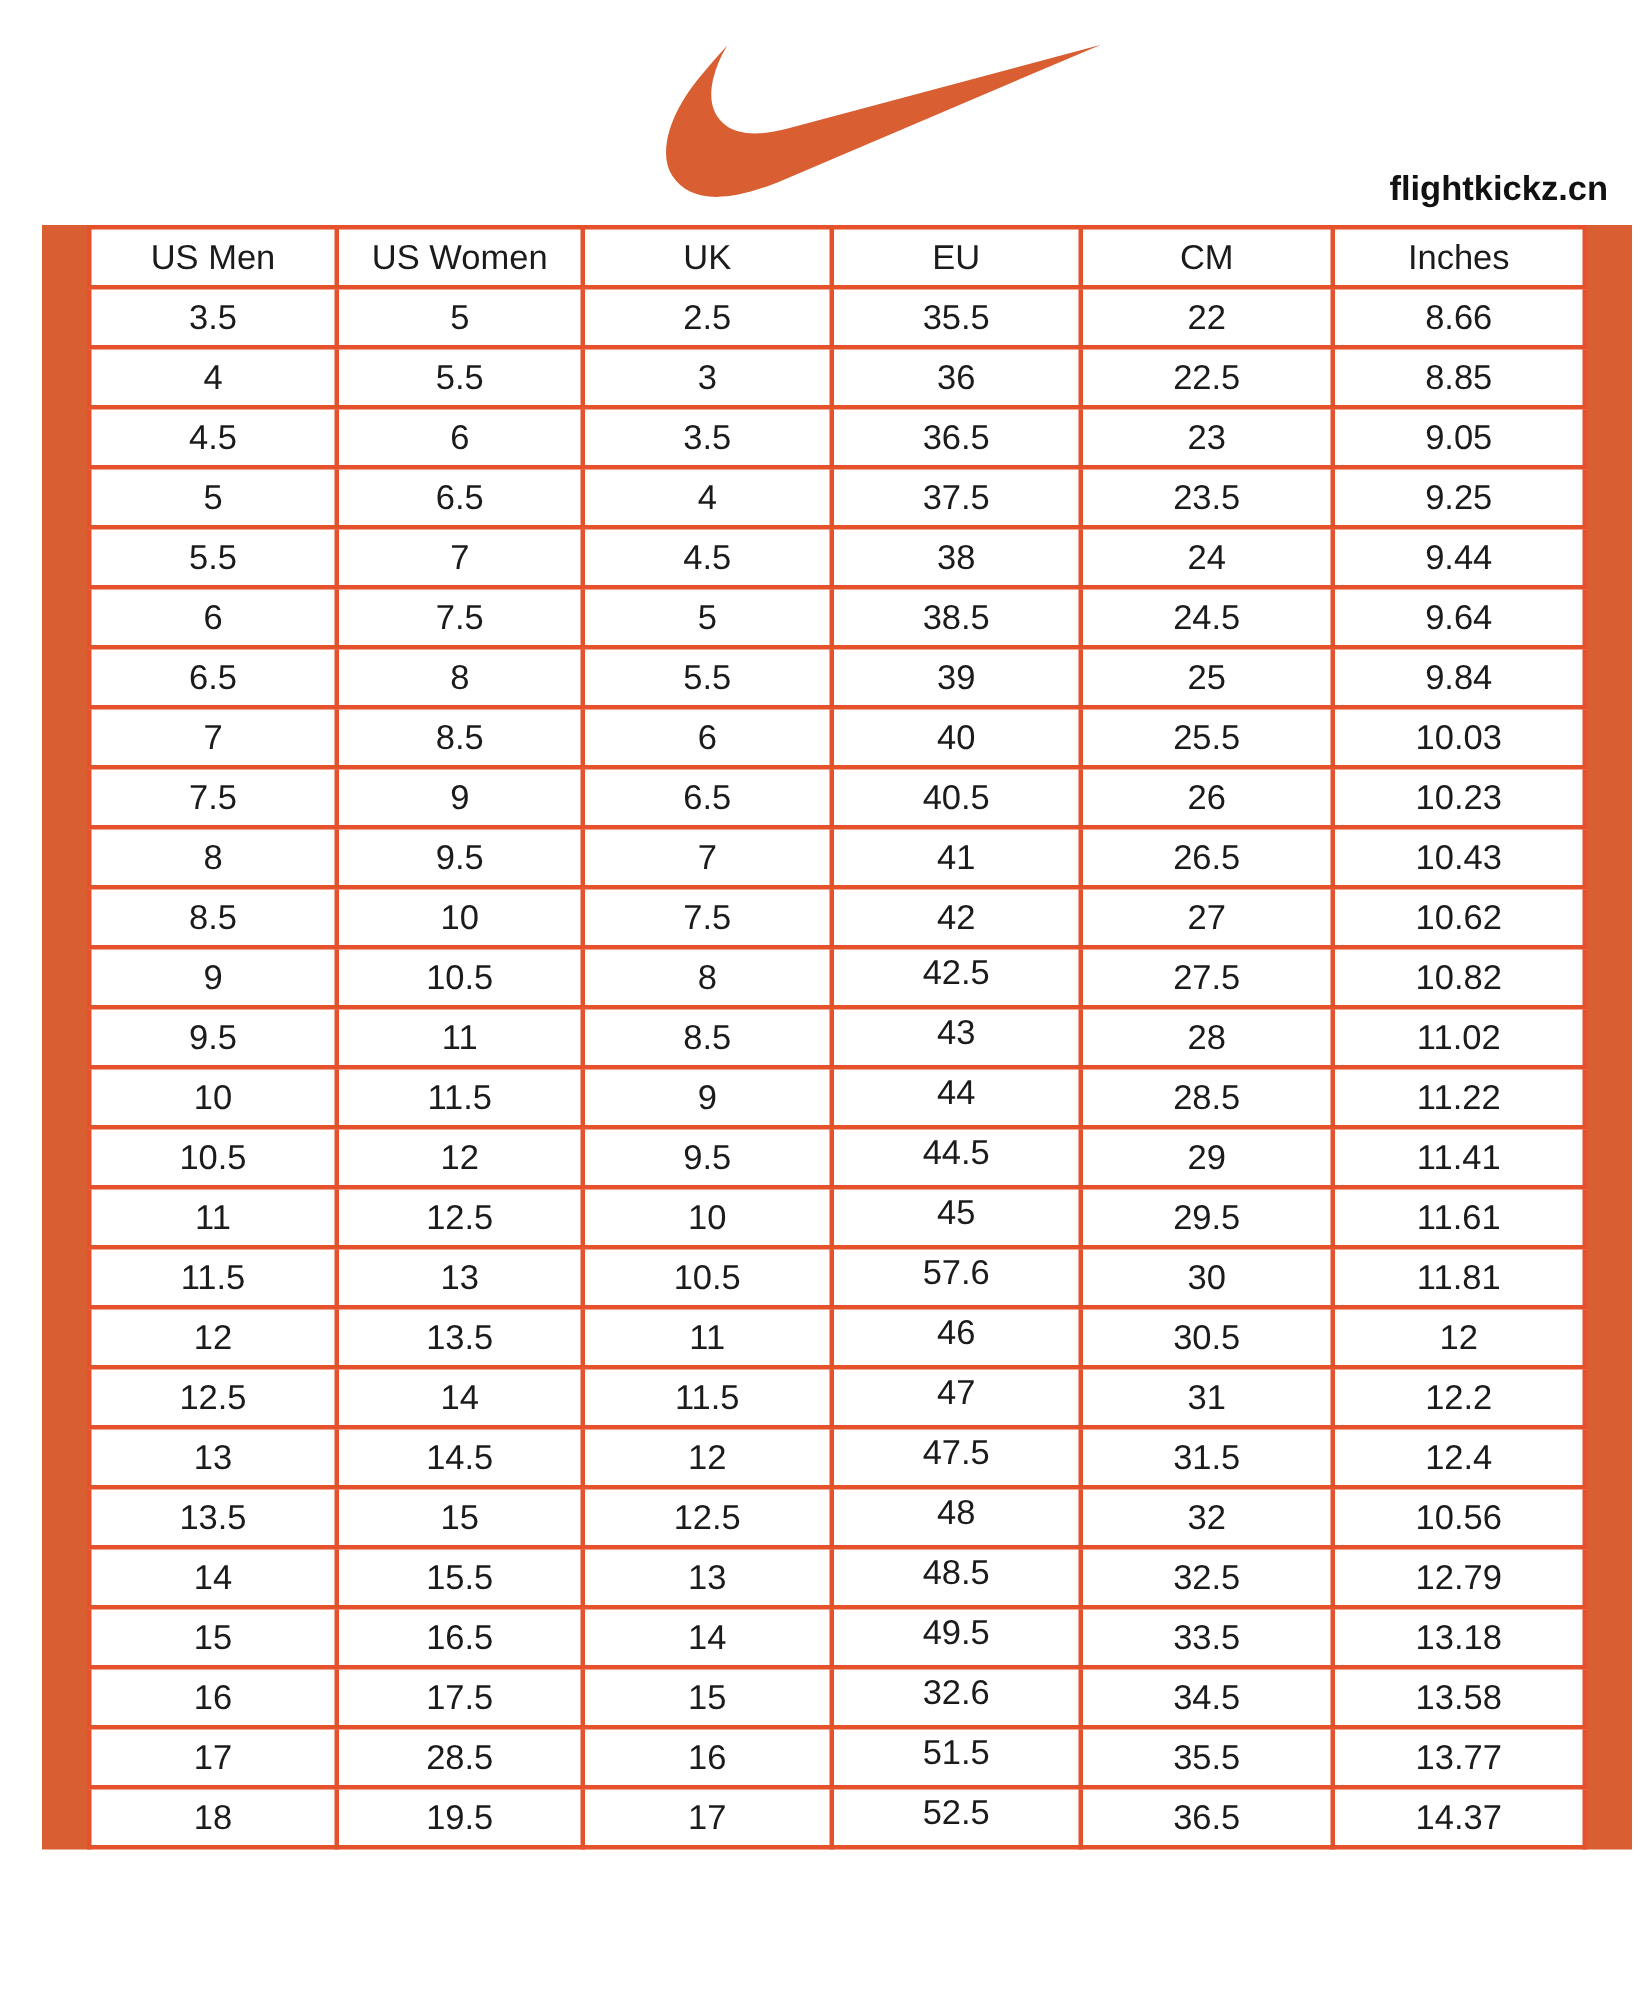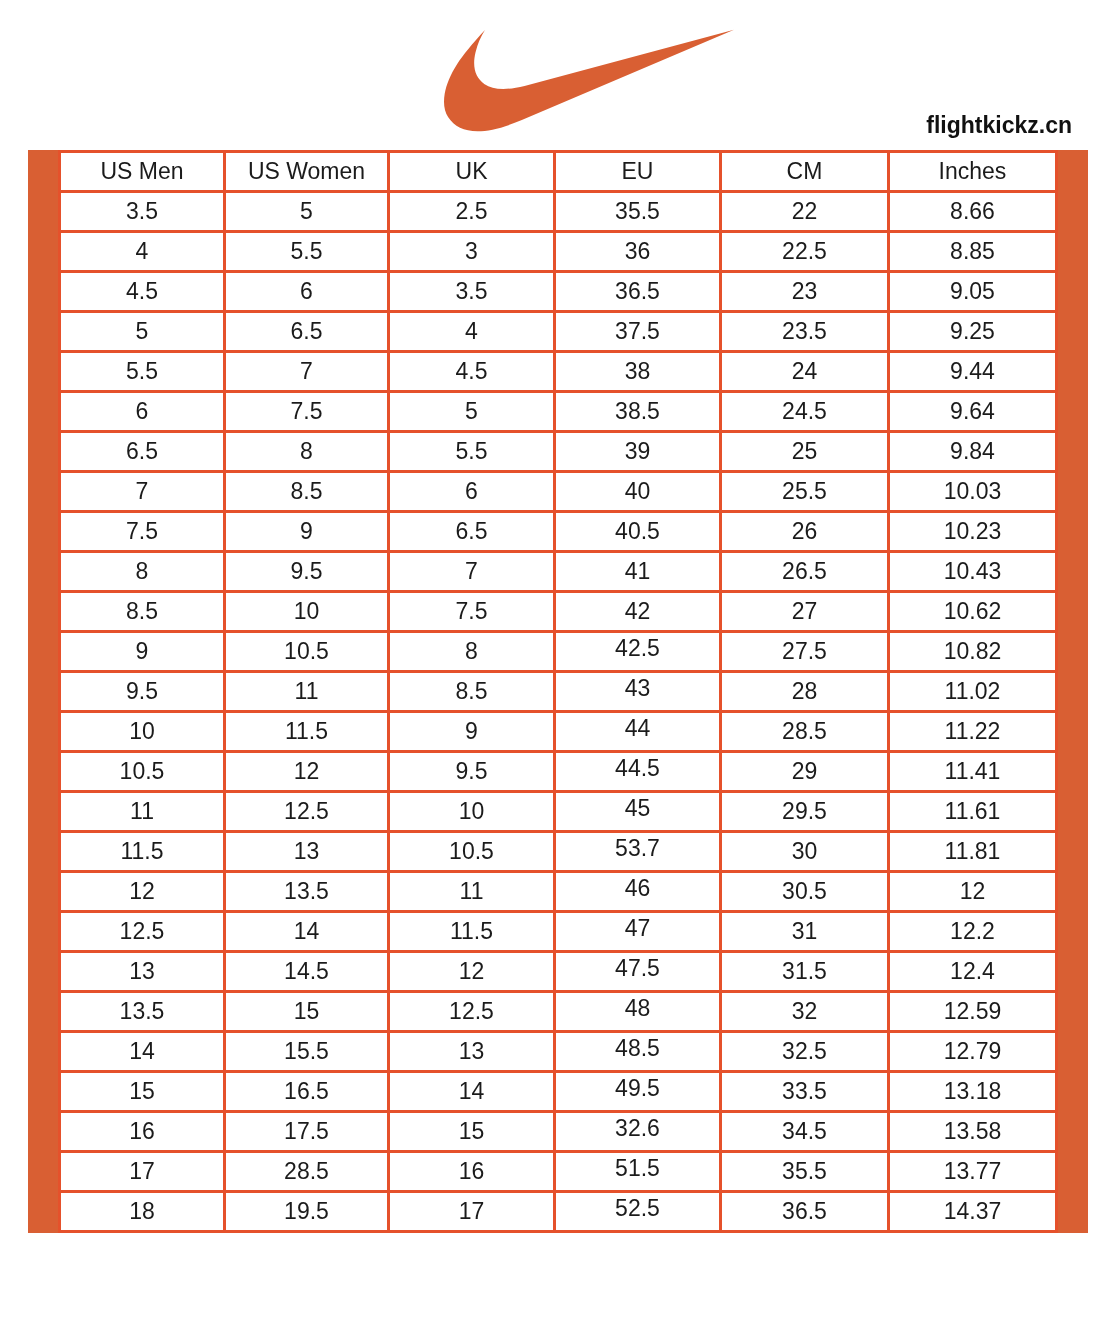--- a/index.html
+++ b/index.html
@@ -228,21 +228,21 @@
             <td>12.5</td>
             <td>10</td>
             <td class="eu-raised">45</td>
             <td>29.5</td>
             <td>11.61</td>
           </tr>
           <tr>
             <td>11.5</td>
             <td>13</td>
             <td>10.5</td>
-            <td class="eu-raised">53.7</td>
+            <td class="eu-raised">57.6</td>
             <td>30</td>
             <td>11.81</td>
           </tr>
           <tr>
             <td>12</td>
             <td>13.5</td>
             <td>11</td>
             <td class="eu-raised">46</td>
             <td>30.5</td>
             <td>12</td>
@@ -262,21 +262,21 @@
             <td class="eu-raised">47.5</td>
             <td>31.5</td>
             <td>12.4</td>
           </tr>
           <tr>
             <td>13.5</td>
             <td>15</td>
             <td>12.5</td>
             <td class="eu-raised">48</td>
             <td>32</td>
-            <td>12.59</td>
+            <td>10.56</td>
           </tr>
           <tr>
             <td>14</td>
             <td>15.5</td>
             <td>13</td>
             <td class="eu-raised">48.5</td>
             <td>32.5</td>
             <td>12.79</td>
           </tr>
           <tr>

